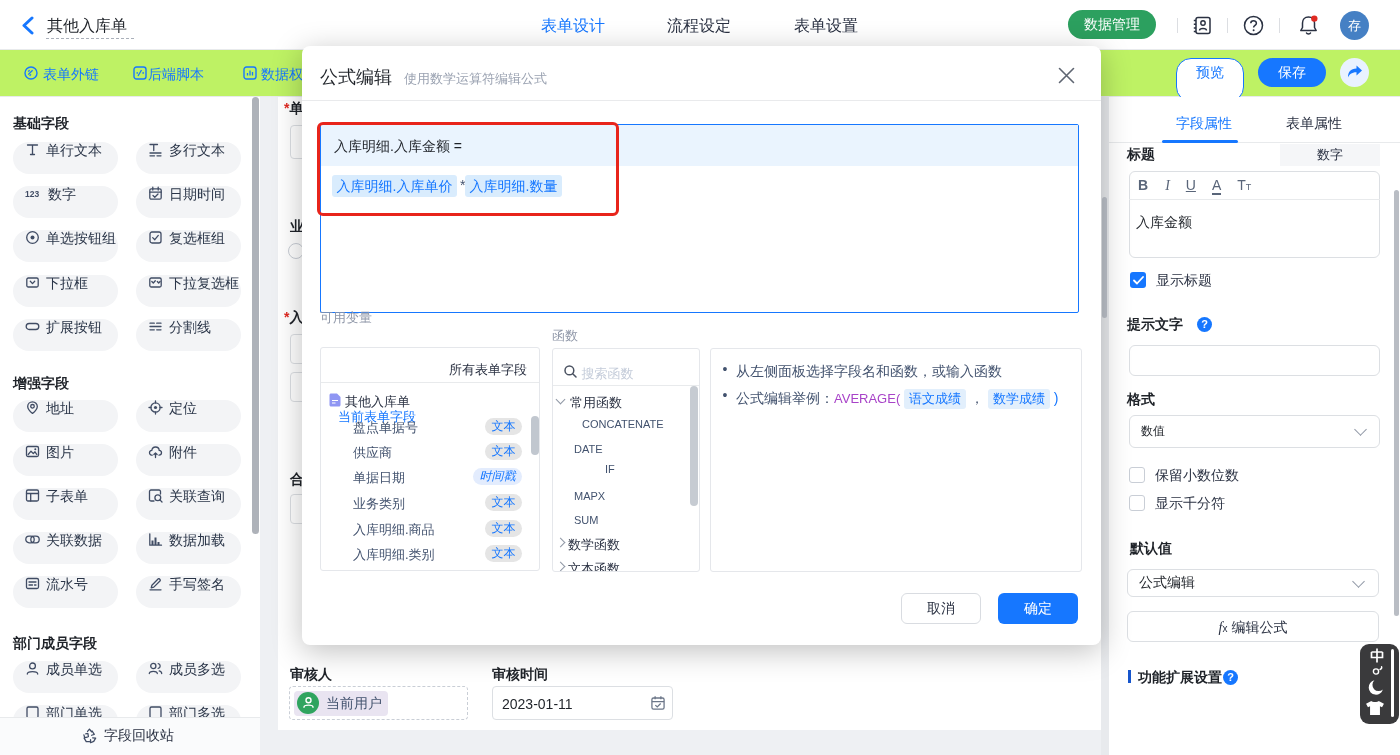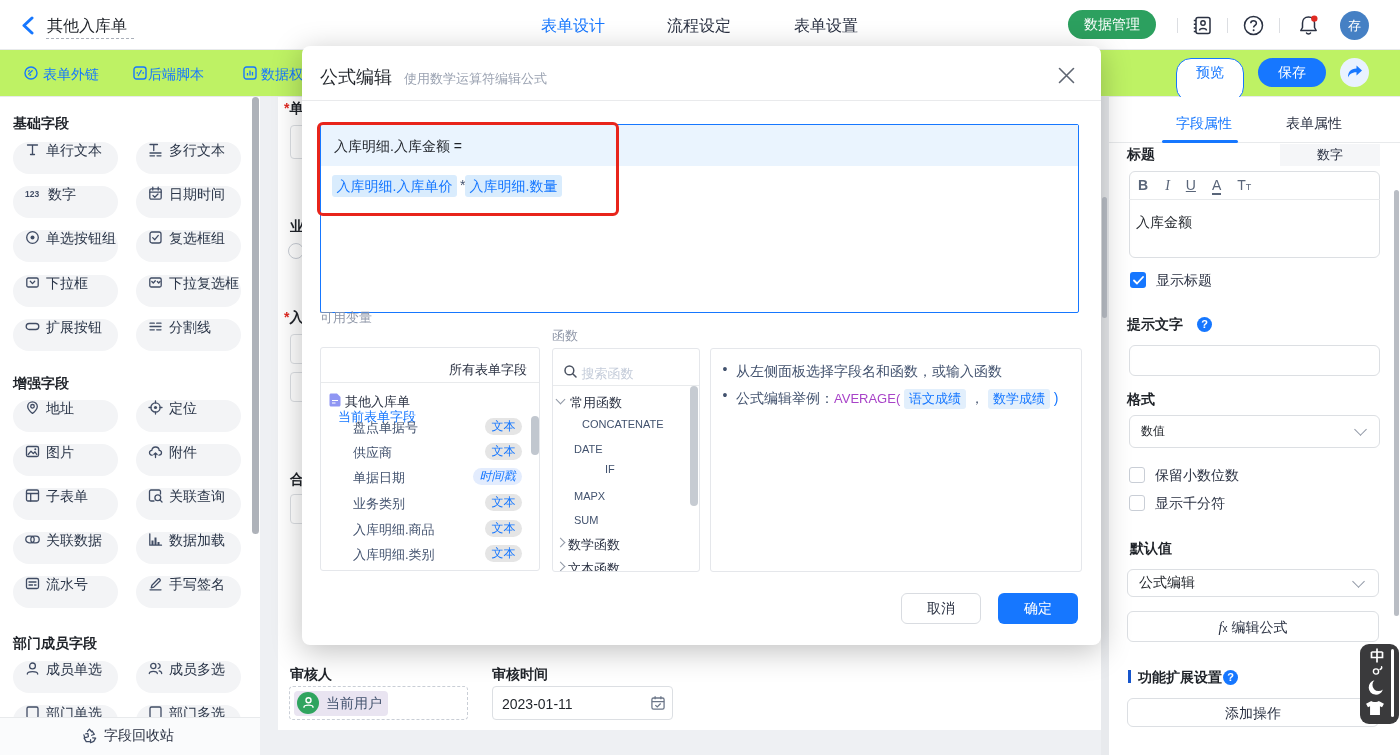--- a/index.html
+++ b/index.html
@@ -323,21 +323,20 @@
     <div class="cbox" style="left:20px;top:398px;"></div>
     <div class="abs" style="left:46px;top:398px;font-size:14px;color:#2a3142;">显示千分符</div>
     <div class="rlab" style="left:21px;top:443px;">默认值</div>
     <div class="abs" style="left:18px;top:472px;width:252px;height:28px;background:#fff;border:1px solid #dcdfe3;border-radius:6px;"></div>
     <div class="abs" style="left:30px;top:477px;font-size:14px;color:#1f2329;">公式编辑</div>
     <div class="chev" style="left:245px;top:480px;"></div>
     <div class="abs" style="left:18px;top:514px;width:252px;height:31px;background:#fff;border:1px solid #dcdfe3;border-radius:6px;text-align:center;line-height:31px;font-size:14px;color:#2a3142;"><span style="font-family:'Liberation Serif',serif;font-style:italic;">f</span><span style="font-size:10px;">x</span> 编辑公式</div>
     <div class="abs" style="left:19px;top:573px;width:3px;height:13px;background:#1655cc;"></div>
     <div class="rlab" style="left:29px;top:572px;">功能扩展设置</div>
     <div class="qmark" style="left:114px;top:573px;">?</div>
-    <div class="abs" style="left:18px;top:601px;width:252px;height:29px;background:#fff;border:1px solid #dcdfe3;border-radius:6px;text-align:center;line-height:29px;font-size:14px;color:#2a3142;">添加操作</div>
   </div>
   <div class="abs" style="left:1101px;top:97px;width:8px;height:658px;background:#e8eaed;" id="vtrack"></div>
   <div class="abs" style="left:1102px;top:197px;width:5px;height:121px;background:#bdc2ca;border-radius:3px;"></div>
   <div class="abs" style="left:252px;top:97px;width:7px;height:437px;background:#aeb2b9;border-radius:4px;"></div>
   <div class="abs" style="left:1394px;top:190px;width:5px;height:426px;background:#b9bdc4;border-radius:3px;"></div>
 </div>
 
 <div id="modal">
   <div class="abs" style="left:18px;top:19px;font-size:18px;font-weight:500;color:#1f2329;">公式编辑</div>
   <div class="abs" style="left:102px;top:24px;font-size:13px;color:#9aa2b1;">使用数学运算符编辑公式</div>

